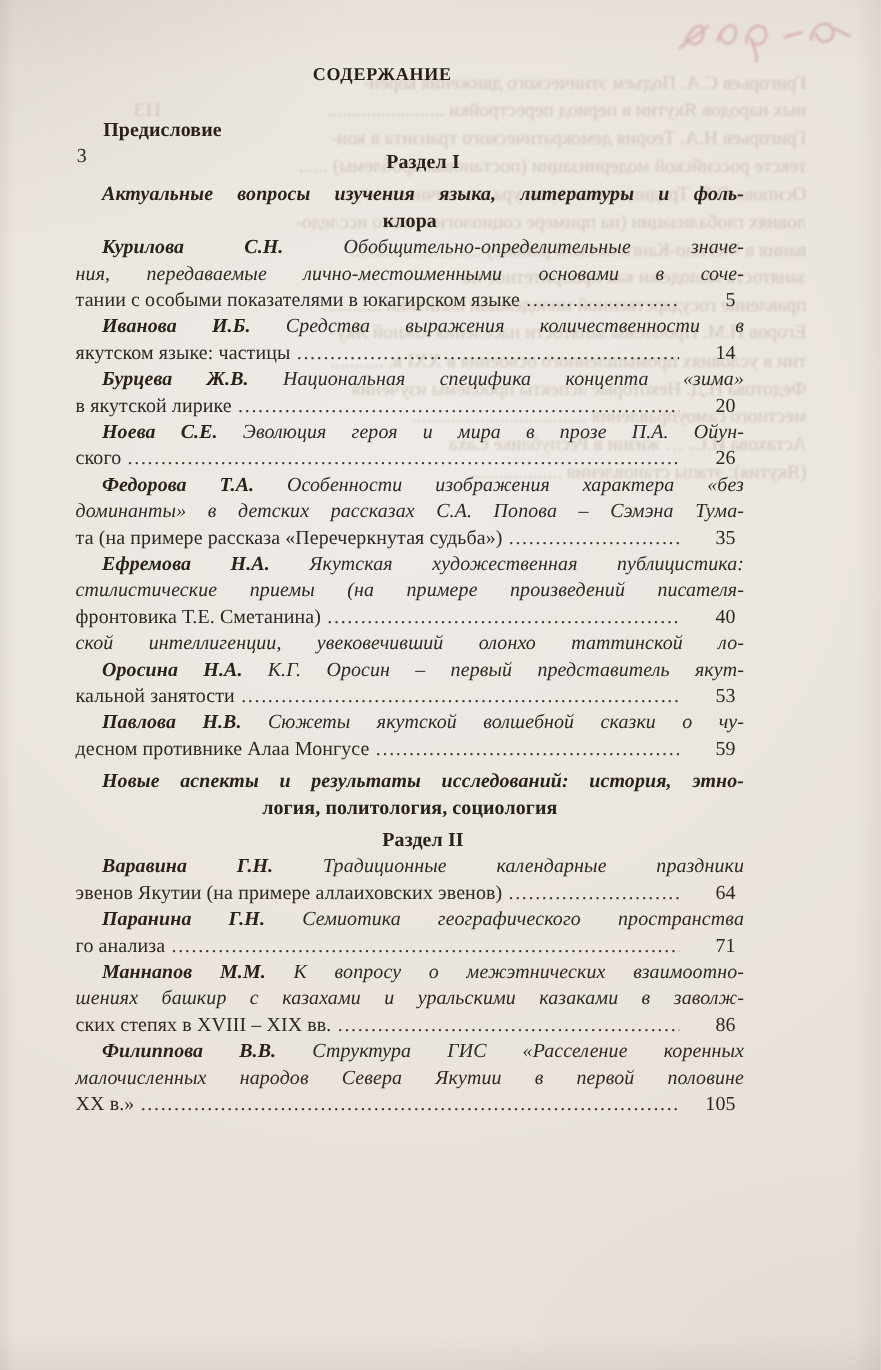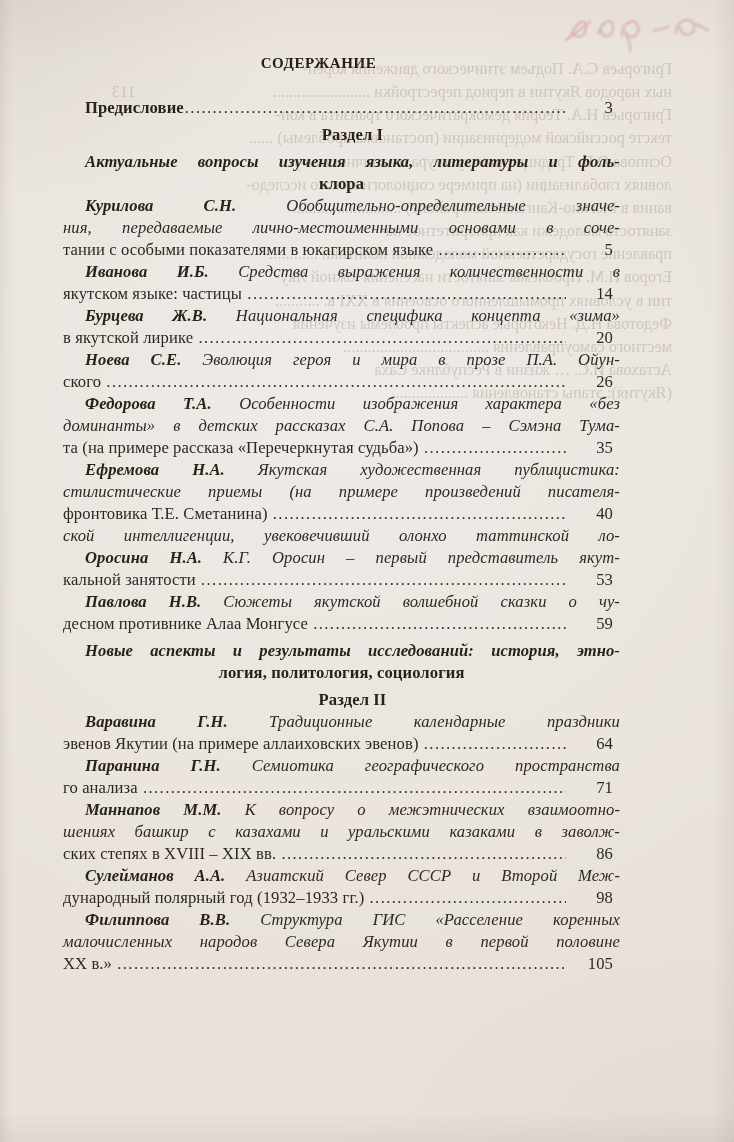--- a/index.html
+++ b/index.html
@@ -53,21 +53,21 @@
   .toc-block.heading { margin-top: 5px; }
   .toc-block.heading .toc-line { font-weight: bold; color: #282219; }
   .toc-line {
     font-size: 16.6px;
     line-height: 22px;
     height: 22px;
     letter-spacing: 0.1px;
   }
   .toc-line.left { text-align: center; }
   .toc-line.just { text-align: justify; text-align-last: justify; font-style: italic; }
-  .toc-line.ind { text-indent: 22px; }
+  .toc-line.ind { text-indent: 22px; flex-direction: column; }
   .toc-line.leader { display: flex; align-items: baseline; text-indent: 0; }
   .toc-line.leader.ind .txt { padding-left: 22px; }
   .toc-line.leader .txt { white-space: pre; flex: 0 0 auto; }
   .b { font-weight: bold; color: #282219; }
   .dots {
     flex: 1 1 auto;
     overflow: hidden;
     white-space: nowrap;
     letter-spacing: 1.4px;
     margin: 0 2px 0 1px;
@@ -222,28 +222,20 @@
       <div class="toc-block">
         <div class="toc-line just ind"><span class="txt"><span class="b">Маннапов М.М.</span><span class="r"> К вопросу о межэтнических взаимоотно-</span></span></div>
         <div class="toc-line just"><span class="txt"><span class="r">шениях башкир с казахами и уральскими казаками в заволж-</span></span></div>
         <div class="toc-line leader">
           <span class="txt"><span class="r">ских степях в XVIII – XIX вв. </span></span>
           <span class="dots"></span>
           <span class="pg">86</span>
         </div>
       </div>
       <div class="toc-block">
-        <div class="toc-line just ind"><span class="txt"><span class="b">Сулейманов А.А.</span><span class="r"> Азиатский Север СССР и Второй Меж-</span></span></div>
-        <div class="toc-line leader">
-          <span class="txt"><span class="r">дународный полярный год (1932–1933 гг.) </span></span>
-          <span class="dots"></span>
-          <span class="pg">98</span>
-        </div>
-      </div>
-      <div class="toc-block">
         <div class="toc-line just ind"><span class="txt"><span class="b">Филиппова В.В.</span><span class="r"> Структура ГИС «Расселение коренных</span></span></div>
         <div class="toc-line just"><span class="txt"><span class="r">малочисленных народов Севера Якутии в первой половине</span></span></div>
         <div class="toc-line leader">
           <span class="txt"><span class="r">XX в.» </span></span>
           <span class="dots"></span>
           <span class="pg">105</span>
         </div>
       </div>
     </div>
 </div>

